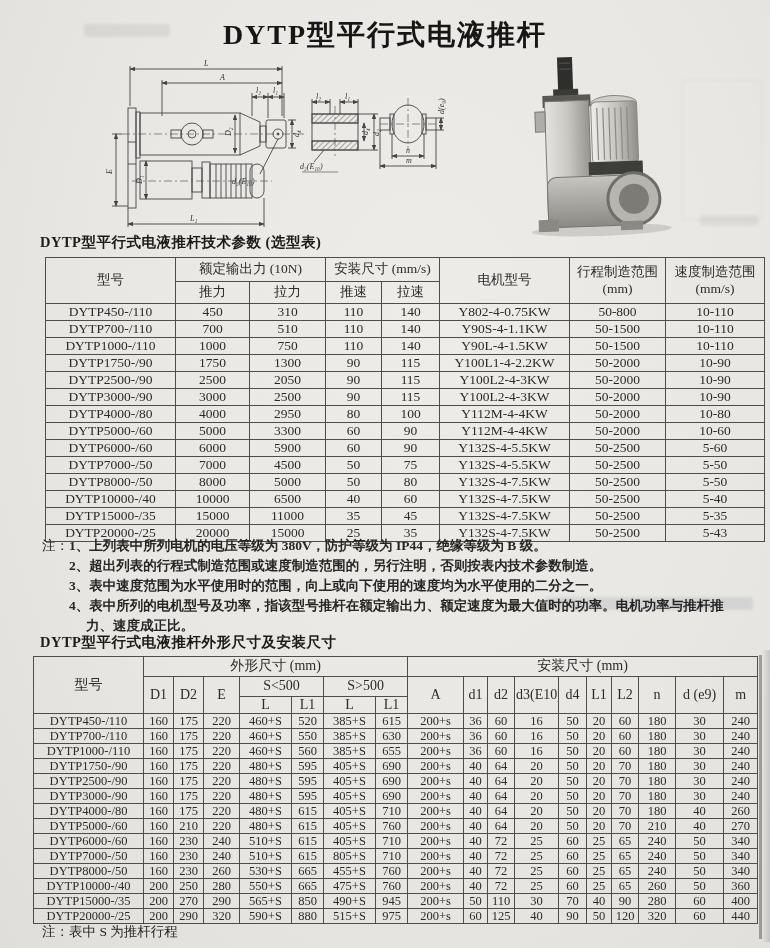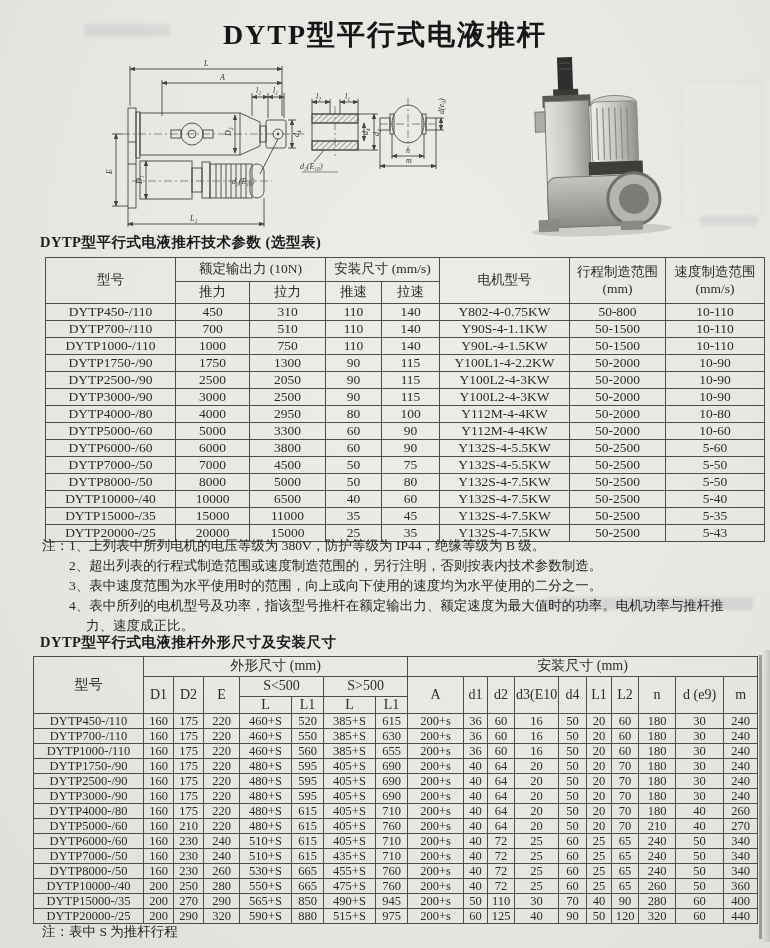--- a/index.html
+++ b/index.html
@@ -32,21 +32,21 @@
   .t2-wrap{position:absolute;left:33px;top:656px;width:724px;}
   .t2{width:724px;}
   .t2 th{font-size:14px;height:19px;line-height:1.15;}
   .t2 thead tr:nth-child(3) th{height:13px;}
   .t2 td{font-size:12.5px;height:14px;line-height:14px;}
   .two-line span{display:block;line-height:1.25;}
   
   .notes{position:absolute;left:42px;top:536px;width:702px;font-size:13.5px;color:#262626;}
   .note-label{position:absolute;left:0;top:0;line-height:20px;}
   .note-items{margin-left:27px;}
-  .note-item{line-height:20px;text-indent:-17px;padding-left:17px;}
+  .note-item{line-height:20px;text-indent:-17px;padding-left:17px;font-weight:bold;}
   .footnote{position:absolute;left:42px;top:923px;font-size:13.5px;color:#262626;}
   
   .smudge{position:absolute;opacity:.11;filter:blur(1.5px);background:#5f6e7c;border-radius:2px;}
   .s1{left:84px;top:24px;width:86px;height:13px;}
   .s2{left:545px;top:597px;width:208px;height:13px;opacity:.14;}
   .s3{left:682px;top:80px;width:78px;height:138px;background:transparent;border:1px solid #7a8692;opacity:.12;}
   .s4{left:700px;top:215px;width:58px;height:11px;opacity:.09;}
   .edge-shadow{position:absolute;right:8px;top:655px;width:3px;height:284px;background:#55544f;opacity:.5;}
   .edge-soft{position:absolute;right:0;top:650px;width:8px;height:292px;background:linear-gradient(90deg,transparent,#9a9994);opacity:.4;}
 </style>
@@ -360,21 +360,21 @@
             <td>3300</td>
             <td>60</td>
             <td>90</td>
             <td>Y112M-4-4KW</td>
             <td>50-2000</td>
             <td>10-60</td>
           </tr>
           <tr>
             <td>DYTP6000-/60</td>
             <td>6000</td>
-            <td>3800</td>
+            <td>5900</td>
             <td>60</td>
             <td>90</td>
             <td>Y132S-4-5.5KW</td>
             <td>50-2500</td>
             <td>5-60</td>
           </tr>
           <tr>
             <td>DYTP7000-/50</td>
             <td>7000</td>
             <td>4500</td>
@@ -673,21 +673,21 @@
             <td>50</td>
             <td>340</td>
           </tr>
           <tr>
             <td>DYTP7000-/50</td>
             <td>160</td>
             <td>230</td>
             <td>240</td>
             <td>510+S</td>
             <td>615</td>
-            <td>435+S</td>
+            <td>805+S</td>
             <td>710</td>
             <td>200+s</td>
             <td>40</td>
             <td>72</td>
             <td>25</td>
             <td>60</td>
             <td>25</td>
             <td>65</td>
             <td>240</td>
             <td>50</td>

